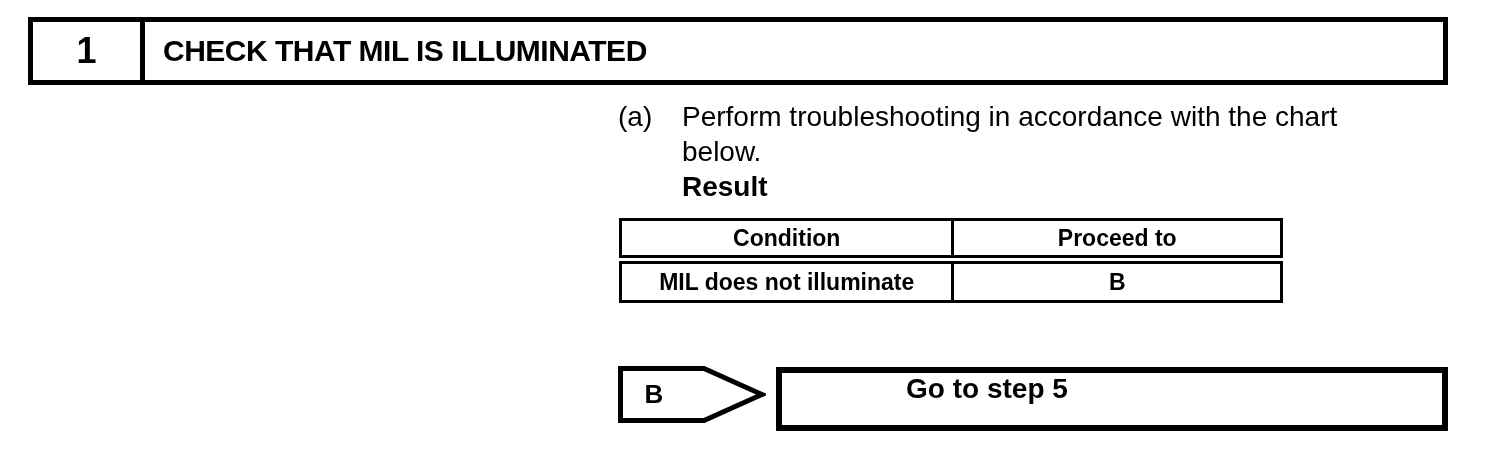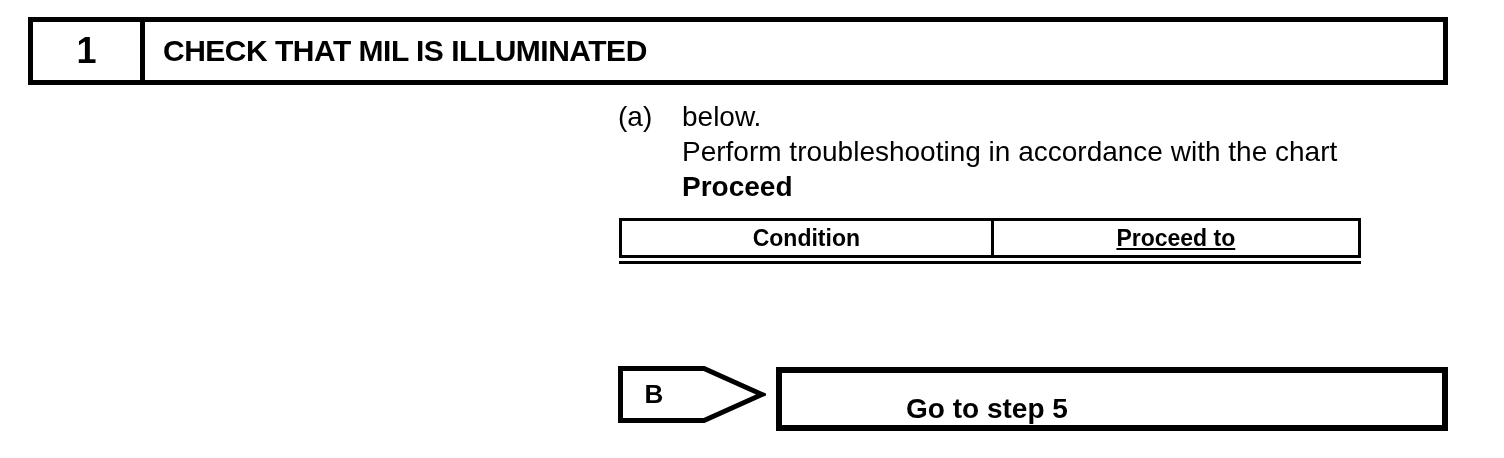--- a/index.html
+++ b/index.html
@@ -37,86 +37,90 @@
     font-size:28px;line-height:35px;
     display:flex;
   }
   .instruction .marker{width:64px;flex:0 0 64px;}
   .instruction .lines div{white-space:nowrap;}
   .result-label{font-weight:bold;}
 
   
   .result-table{
     position:absolute;left:619px;top:218px;
-    width:742px;
+    width:664px;
     border-collapse:collapse;background:#fff;
   }
   .result-table th,.result-table td{
     border:3px solid #000;
     font-weight:bold;font-size:23px;
     text-align:center;vertical-align:middle;
     padding:0;height:36px;
   }
   .result-table thead th{
     border-bottom:9px double #000;
     height:34px;
   }
   .result-table .col-condition{width:50.3%;}
-  .result-table .col-proceed{width:49.7%;text-decoration:underline;}
+  .result-table .col-proceed{width:49.7%;}
 
   
   .branch-arrow{
     position:absolute;left:618px;top:366px;
     width:148px;height:57px;
   }
   .branch-label{
     position:absolute;left:618px;top:366px;
     width:72px;height:57px;
     display:flex;align-items:center;justify-content:center;
     font-weight:bold;font-size:26px;
   }
   .goto-box{
     position:absolute;left:776px;top:367px;
     width:672px;height:64px;
     border:6px solid #000;box-sizing:border-box;
-    display:flex;align-items:flex-end;justify-content:center;
+    display:flex;align-items:flex-start;justify-content:center;
     background:#fff;
   }
   .goto-text{
     font-weight:bold;font-size:28px;
     margin-right:250px;white-space:nowrap;
   }
 </style>
 </head>
 <body>
 
 <div class="canvas">
 
   <div class="step-header">
     <div class="step-number-cell">1</div>
     <div class="step-title-cell">CHECK THAT MIL IS ILLUMINATED</div>
   </div>
 
   <div class="instruction">
     <div class="marker">(a)</div>
     <div class="lines">
+      <div>Perform troubleshooting in accordance with the chart</div>
       <div>below.</div>
-      <div>Perform troubleshooting in accordance with the chart</div>
-      <div class="result-label">Proceed</div>
+      <div class="result-label">Result</div>
     </div>
   </div>
 
   <table class="result-table">
     <thead>
       <tr>
         <th class="col-condition">Condition</th>
         <th class="col-proceed">Proceed to</th>
       </tr>
     </thead>
     <tbody>
+      <tr>
+        <td>MIL does not illuminate</td>
+        <td>B</td>
+      </tr>
     </tbody>
   </table>
 
   <svg class="branch-arrow" viewBox="0 0 148 57" width="148" height="57">
     <polygon points="2.5,2.5 86,2.5 144,28.5 86,54.5 2.5,54.5" fill="#ffffff" stroke="#000000" stroke-width="5" stroke-miterlimit="12"></polygon>
   </svg>
   <div class="branch-label">B</div>
 
   <div class="goto-box">
     <span class="goto-text">Go to step 5</span>

